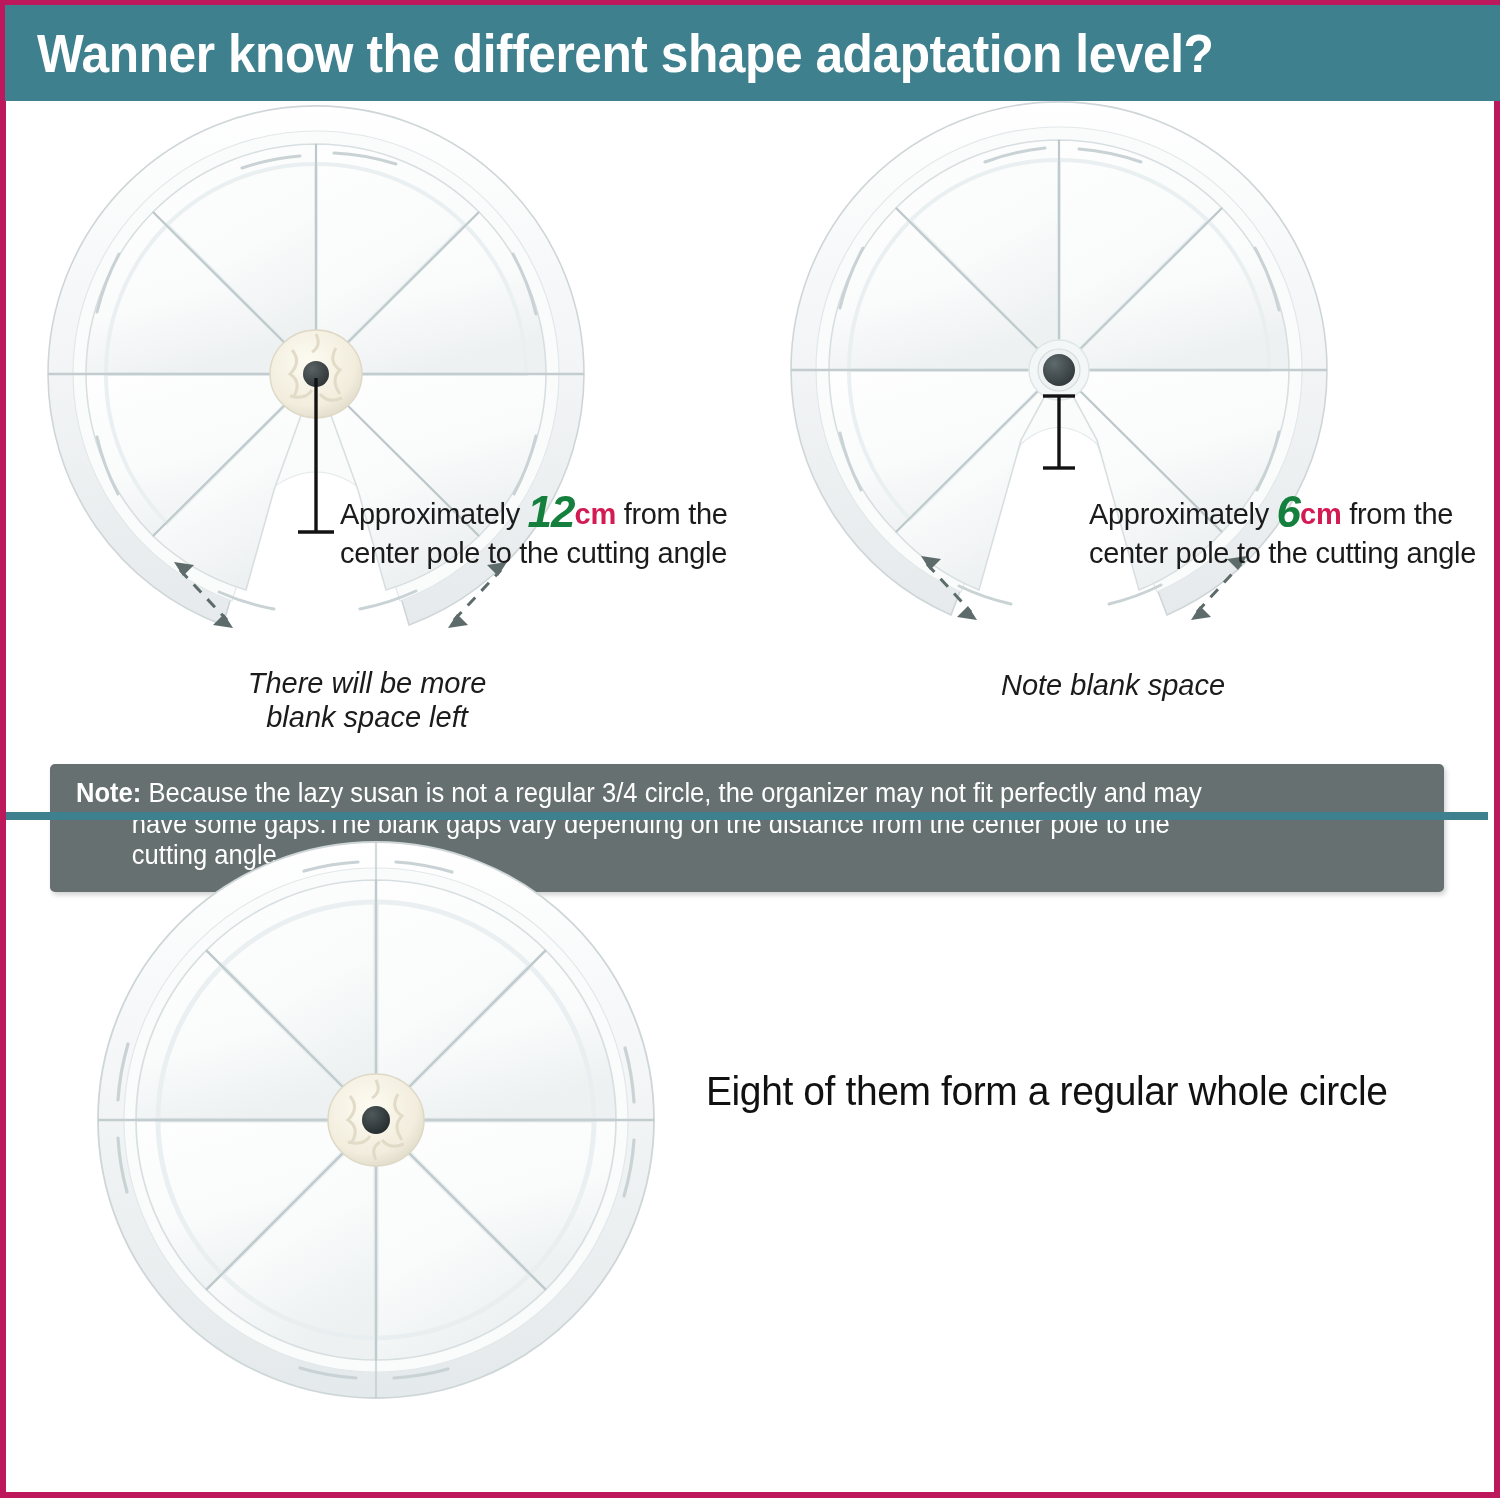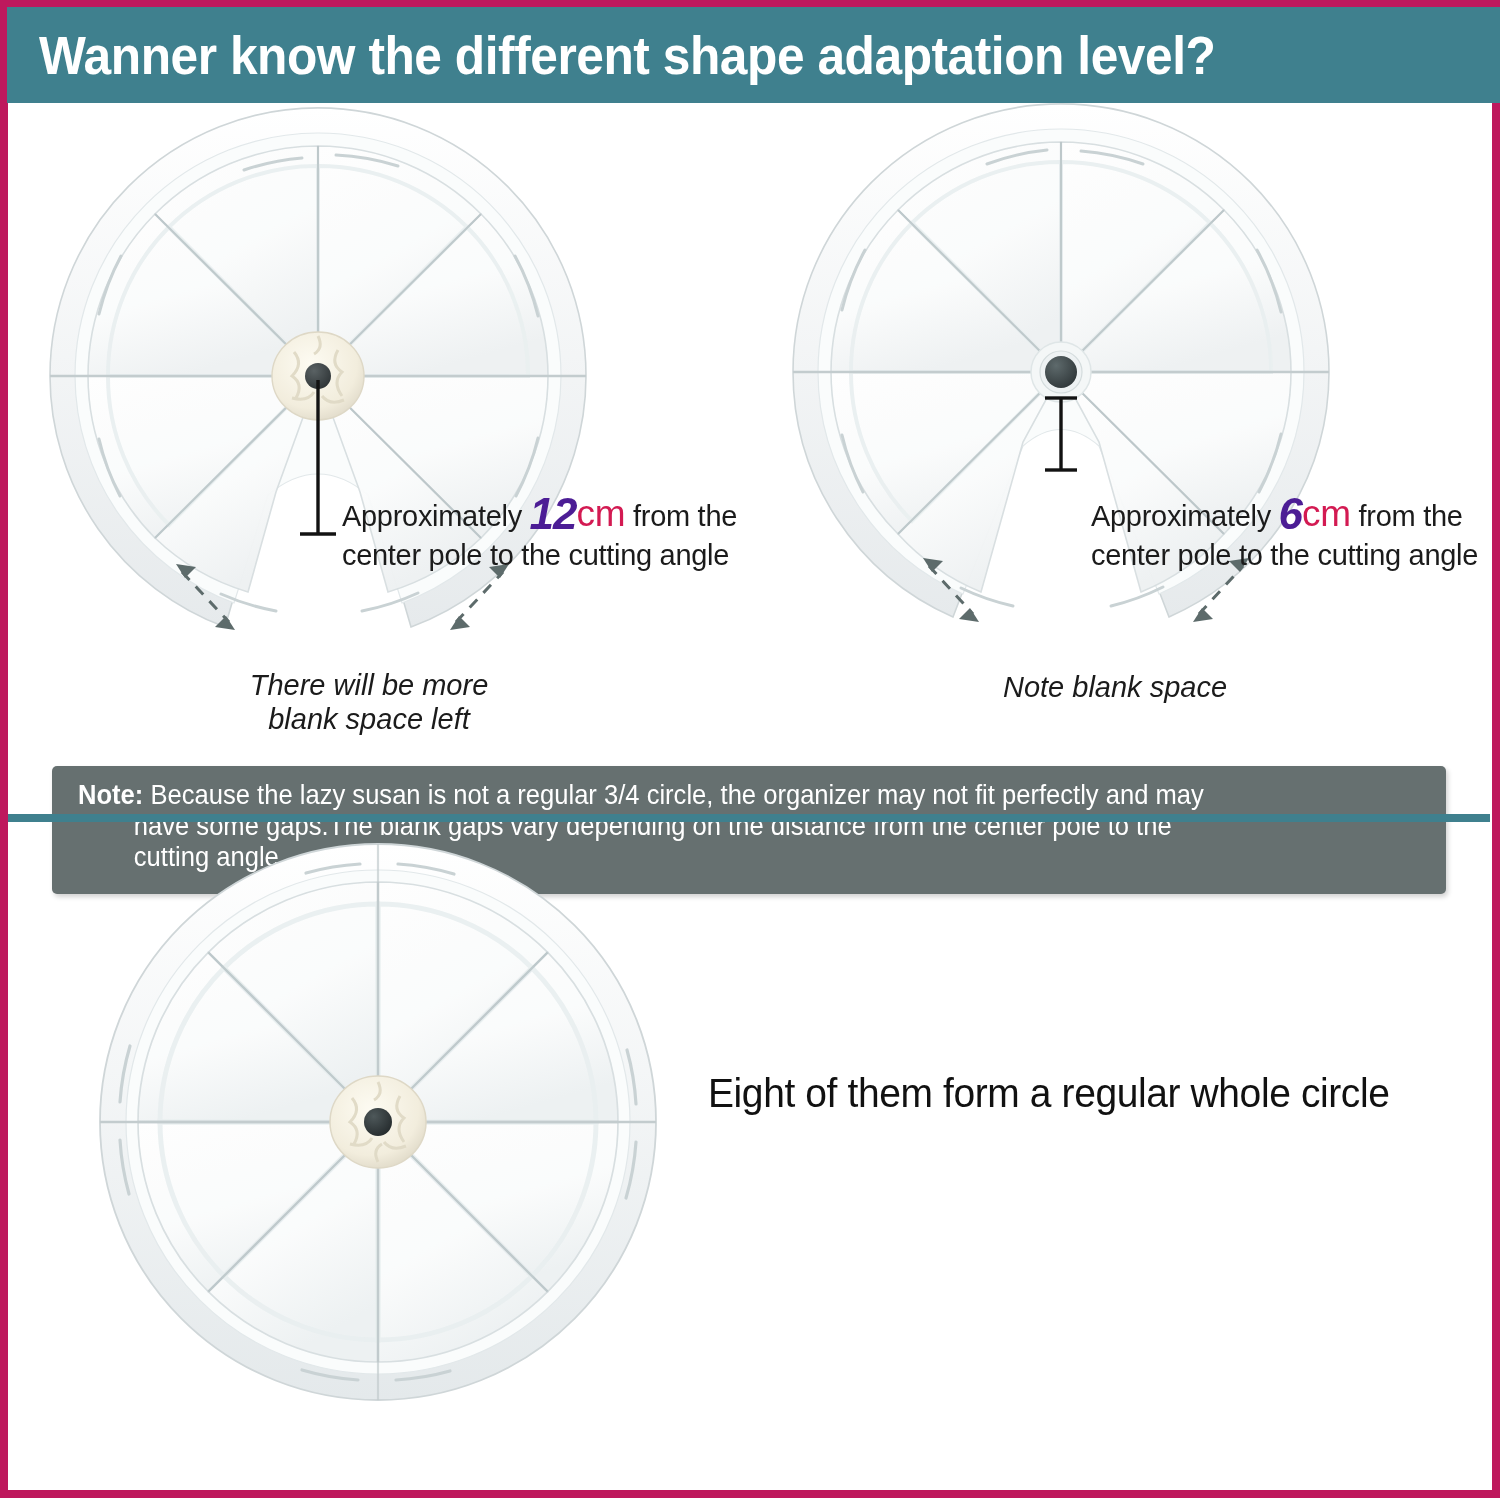--- a/index.html
+++ b/index.html
@@ -5,21 +5,21 @@
   html,body{margin:0;padding:0;}
   body{
     width:1500px;height:1498px;
     background:#ffffff;
     font-family:"Liberation Sans","DejaVu Sans",sans-serif;
     overflow:hidden;
   }
   .page{
     position:relative;width:1500px;height:1498px;
     box-sizing:border-box;
-    border:8px solid #be185d;
+    border:6px solid #be185d;
     background:#ffffff;
   }
   
   .header{
     position:absolute;left:-1px;top:-1px;width:1500px;height:96px;
     background:#3f808e;
     display:flex;align-items:center;
     box-sizing:border-box;
     padding-left:32px;
   }
@@ -55,32 +55,32 @@
   .measure-text{
     position:absolute;
     white-space:nowrap;
     color:#1b1b1b;
     font-size:29px;
     line-height:1.16;
     letter-spacing:-0.3px;
     font-family:"Liberation Sans","DejaVu Sans",sans-serif;
   }
   .measure-text .big{
-    color:#4c1d95;
+    color:#15803d;
     font-size:44px;
     font-weight:bold;
     font-style:italic;
     vertical-align:-3px;
     letter-spacing:-1px;
     margin-top:16px;
   }
   .measure-text .unit{
     color:#d31a52;
-    font-size:37px;
-    font-weight:normal;
+    font-size:29px;
+    font-weight:bold;
   }
   
   .blank-caption{
     position:absolute;
     color:#1b1b1b;
     font-size:29px;
     line-height:1.18;
     text-align:center;
     white-space:pre-line;
     font-family:"Liberation Sans","DejaVu Sans",sans-serif;

